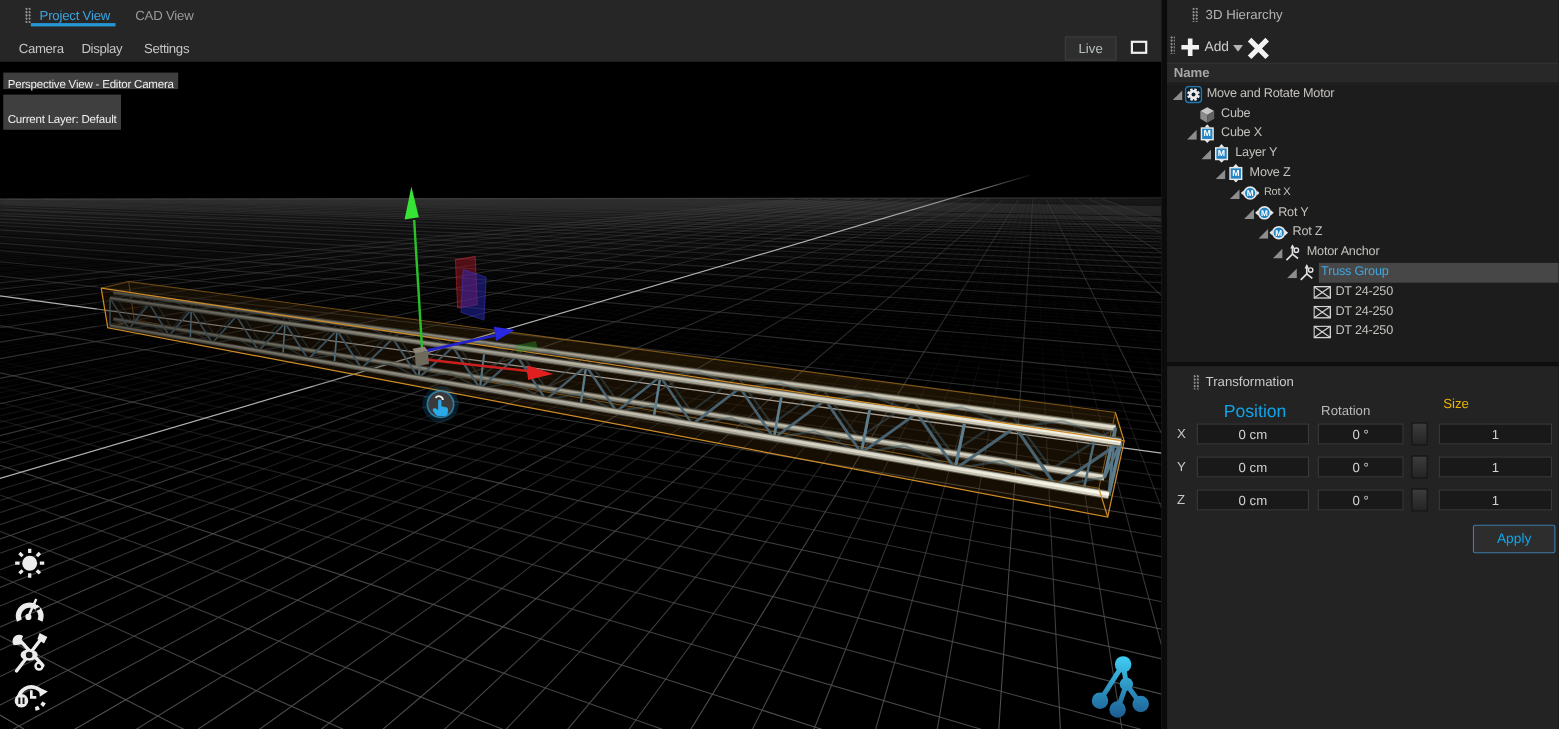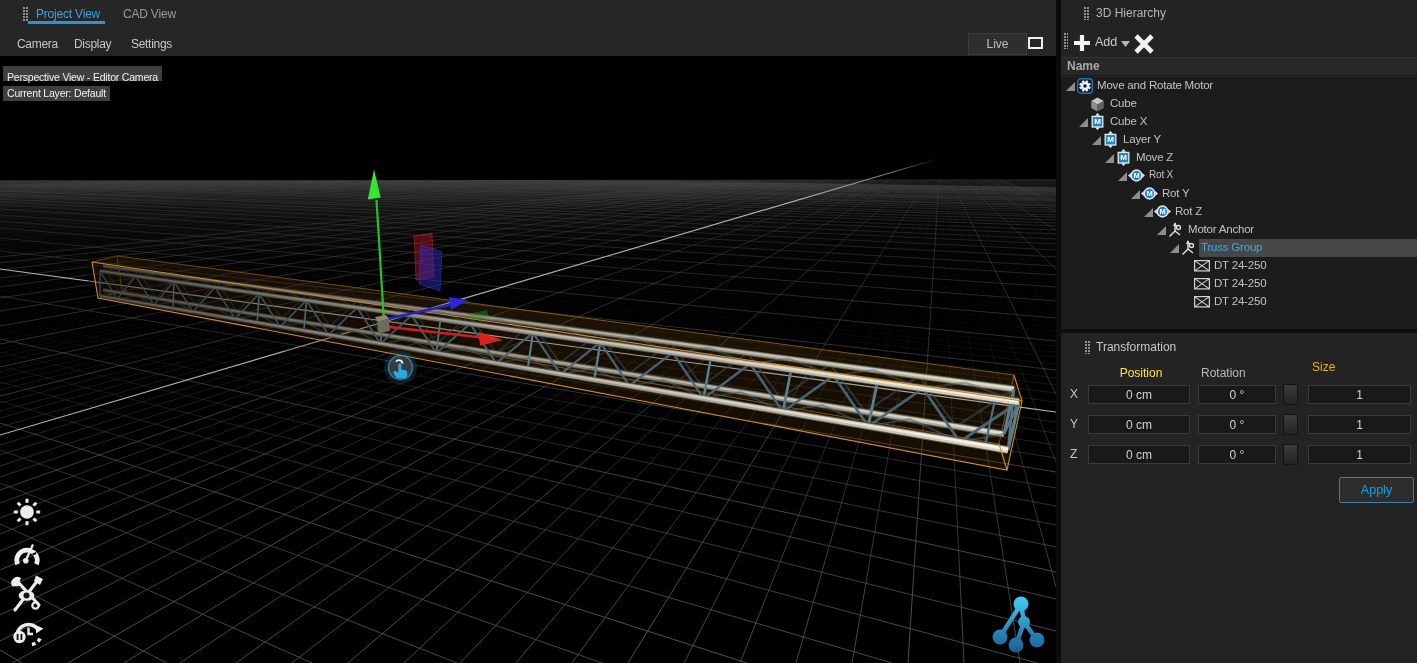--- a/index.html
+++ b/index.html
@@ -4,21 +4,21 @@
 body{width:1417px;height:663px;background:#232323;font-family:"Liberation Sans",sans-serif;overflow:hidden;position:relative}
 </style></head><body>
 <div style="position:absolute;left:0;top:0;width:1056px;height:56px;background:#262626"></div>
 <div style="position:absolute;left:23px;top:7px;width:5px;height:14px;background:radial-gradient(circle at 1px 1px,#909090 0.9px,transparent 1.1px);background-size:3px 3px"></div>
 <div style="position:absolute;left:36px;top:7px;font-size:12px;letter-spacing:-0.2px;color:#3ba3e0">Project View</div>
 <div style="position:absolute;left:28px;top:21px;width:77px;height:3px;background:#2796d6"></div>
 <div style="position:absolute;left:123px;top:7px;font-size:12px;letter-spacing:-0.2px;color:#9a9a9a">CAD View</div>
 <div style="position:absolute;left:17px;top:37px;font-size:12px;letter-spacing:-0.3px;color:#c6c6c6">Camera</div>
 <div style="position:absolute;left:74px;top:37px;font-size:12px;letter-spacing:-0.3px;color:#c6c6c6">Display</div>
 <div style="position:absolute;left:131px;top:37px;font-size:12px;letter-spacing:-0.3px;color:#c6c6c6">Settings</div>
-<div style="position:absolute;left:968px;top:33px;width:59px;height:22px;background:#2e2e2e;border:1px solid #3c3c3c;color:#b9c0c0;font-size:12px;text-align:center;line-height:20px">Live</div>
+<div style="position:absolute;left:968px;top:33px;width:47px;height:22px;background:#2e2e2e;border:1px solid #3c3c3c;color:#b9c0c0;font-size:12px;text-align:center;line-height:20px">Live</div>
 <div style="position:absolute;left:1028px;top:37px;width:15px;height:12px;border:2px solid #f0f0f0;background:#262626"></div>
 <svg width="1056" height="607" viewBox="0 56 1056 607" style="position:absolute;left:0;top:56px">
 <defs>
 <linearGradient id="g1" x1="0" y1="181" x2="0" y2="640" gradientUnits="userSpaceOnUse">
 <stop offset="0" stop-color="#464646" stop-opacity="0.13"></stop>
         <stop offset="0.17" stop-color="#464646" stop-opacity="0.07"></stop>
         <stop offset="0.31" stop-color="#474747" stop-opacity="0.06"></stop>
         <stop offset="0.44" stop-color="#484848" stop-opacity="0.3"></stop>
         <stop offset="0.65" stop-color="#4c4c4c" stop-opacity="0.62"></stop>
         <stop offset="1" stop-color="#505050" stop-opacity="0.9"></stop>
@@ -293,21 +293,21 @@
     <line x1="1021" y1="604" x2="1024" y2="622" stroke="url(#ng)" stroke-width="4.5"></line>
     <line x1="1024" y1="622" x2="1016" y2="645" stroke="url(#ng)" stroke-width="4.5"></line>
     <line x1="1024" y1="622" x2="1037" y2="640" stroke="url(#ng)" stroke-width="4.5"></line>
     <circle cx="1021" cy="604" r="7.5" fill="url(#ng)"></circle>
     <circle cx="1024" cy="622" r="6.0" fill="url(#ng)"></circle>
     <circle cx="1000" cy="637" r="7.5" fill="url(#ng)"></circle>
     <circle cx="1016" cy="645" r="7.5" fill="url(#ng)"></circle>
     <circle cx="1037" cy="640" r="7.5" fill="url(#ng)"></circle>
 </svg>
 <div style="position:absolute;left:3px;top:66px;height:15px;background:#3f3f3f;color:#f0f0f0;font-size:10.5px;letter-spacing:-0.2px;line-height:15px;padding:4px 4px">Perspective View - Editor Camera</div>
-<div style="position:absolute;left:3px;top:86px;height:15px;background:#3f3f3f;color:#f0f0f0;font-size:10.5px;letter-spacing:-0.2px;line-height:15px;padding:0 4px">Current Layer: Default</div>
+<div style="position:absolute;left:3px;top:86px;height:15px;background:#3f3f3f;color:#f0f0f0;font-size:10.5px;letter-spacing:-0.2px;line-height:15px;padding:16px 4px">Current Layer: Default</div>
 
 <div style="position:absolute;left:1056px;top:0;width:361px;height:663px;background:#232323;border-left:5px solid #0b0b0b"></div>
 <div style="position:absolute;left:1084px;top:7px;width:5px;height:13px;background:radial-gradient(circle at 1px 1px,#909090 0.9px,transparent 1.1px);background-size:3px 3px"></div>
 <div style="position:absolute;left:1096px;top:6px;font-size:12px;color:#b5b5b5">3D Hierarchy</div>
 <div style="position:absolute;left:1064px;top:33px;width:4px;height:16px;background:radial-gradient(circle at 1px 1px,#909090 0.9px,transparent 1.1px);background-size:3px 3px"></div>
 <svg width="18" height="18" style="position:absolute;left:1073px;top:34px">
     <path d="M9 1v16M1 9h16" stroke="#f2f2f2" stroke-width="4.2"></path>
   </svg>
 <div style="position:absolute;left:1095px;top:35px;font-size:12.5px;color:#cccccc">Add</div>
 <svg width="9" height="6" style="position:absolute;left:1121px;top:41px">
@@ -442,21 +442,21 @@
   </svg>
 <div style="position:absolute;left:1214px;top:277px;font-size:11.5px;letter-spacing:-0.2px;color:#c4c2bc;white-space:nowrap">DT 24-250</div>
 <svg width="16" height="13" style="position:absolute;left:1194px;top:296px">
     <rect x="0.6" y="0.6" width="14.8" height="10.3" fill="none" stroke="#d4d4d4" stroke-width="1.2"></rect>
     <path d="M0.6 0.6L15.4 10.9M15.4 0.6L0.6 10.9" stroke="#d4d4d4" stroke-width="1.1" fill="none"></path>
   </svg>
 <div style="position:absolute;left:1214px;top:295px;font-size:11.5px;letter-spacing:-0.2px;color:#c4c2bc;white-space:nowrap">DT 24-250</div>
 <div style="position:absolute;left:1061px;top:329px;width:356px;height:4px;background:#0e0e0e"></div>
 <div style="position:absolute;left:1085px;top:341px;width:5px;height:13px;background:radial-gradient(circle at 1px 1px,#909090 0.9px,transparent 1.1px);background-size:3px 3px"></div>
 <div style="position:absolute;left:1096px;top:340px;font-size:12px;color:#c9c9c9">Transformation</div>
-<div style="position:absolute;left:1091px;top:366px;width:100px;text-align:center;font-size:12px;color:#fde047">Position</div>
+<div style="position:absolute;left:1091px;top:366px;width:100px;text-align:center;font-size:16px;color:#0ea5e9">Position</div>
 <div style="position:absolute;left:1201px;top:366px;width:100px;text-align:left;font-size:12px;color:#b9b9b9">Rotation</div>
 <div style="position:absolute;left:1312px;top:360px;width:100px;text-align:left;font-size:12px;color:#eab308">Size</div>
 <div style="position:absolute;left:1070px;top:387px;font-size:12px;color:#c9c9c9">X</div>
 <div style="position:absolute;left:1088px;top:385px;width:102px;height:19px;background:#191919;border:1px solid #3a3a3a;color:#d2d2d2;font-size:12px;text-align:center;line-height:19px">0 cm</div>
 <div style="position:absolute;left:1198px;top:385px;width:78px;height:19px;background:#191919;border:1px solid #3a3a3a;color:#d2d2d2;font-size:12px;text-align:center;line-height:19px">0 °</div>
 <div style="position:absolute;left:1283px;top:384px;width:15px;height:21px;background:linear-gradient(#3c3c3c,#242424);border:1px solid #141414"></div>
 <div style="position:absolute;left:1308px;top:385px;width:103px;height:19px;background:#191919;border:1px solid #3a3a3a;color:#d2d2d2;font-size:12px;text-align:center;line-height:19px">1</div>
 <div style="position:absolute;left:1070px;top:417px;font-size:12px;color:#c9c9c9">Y</div>
 <div style="position:absolute;left:1088px;top:415px;width:102px;height:19px;background:#191919;border:1px solid #3a3a3a;color:#d2d2d2;font-size:12px;text-align:center;line-height:19px">0 cm</div>
 <div style="position:absolute;left:1198px;top:415px;width:78px;height:19px;background:#191919;border:1px solid #3a3a3a;color:#d2d2d2;font-size:12px;text-align:center;line-height:19px">0 °</div>

